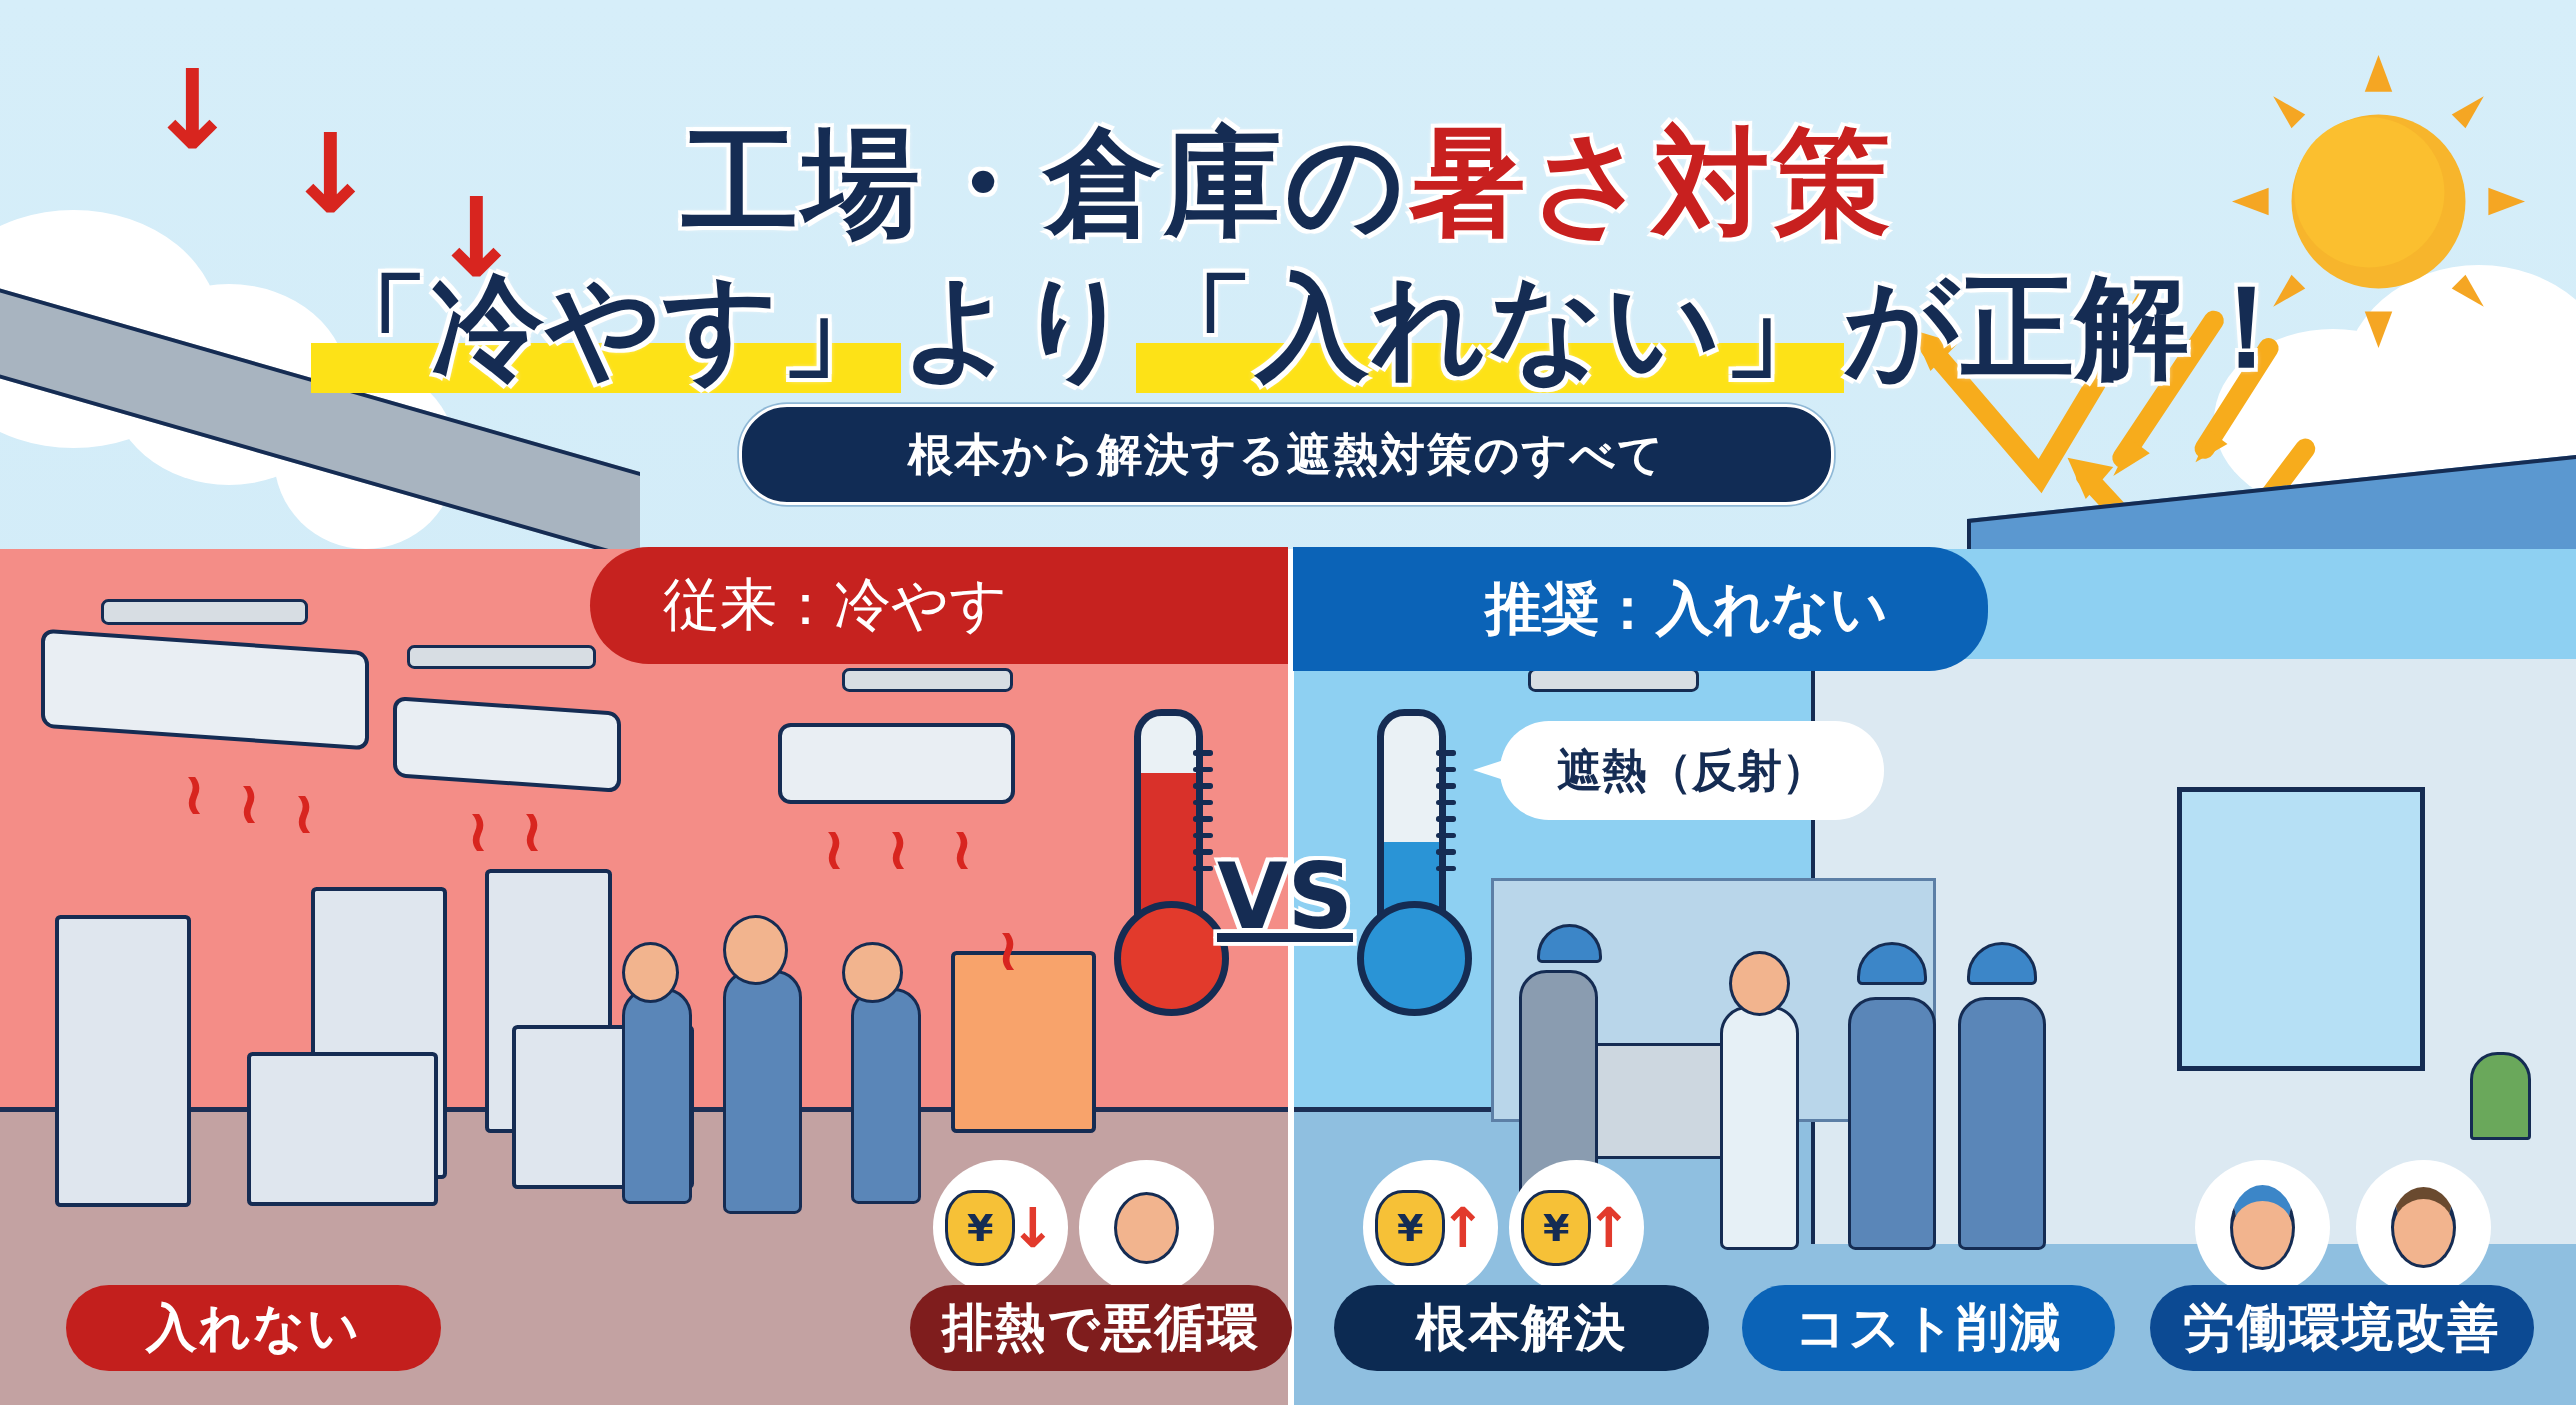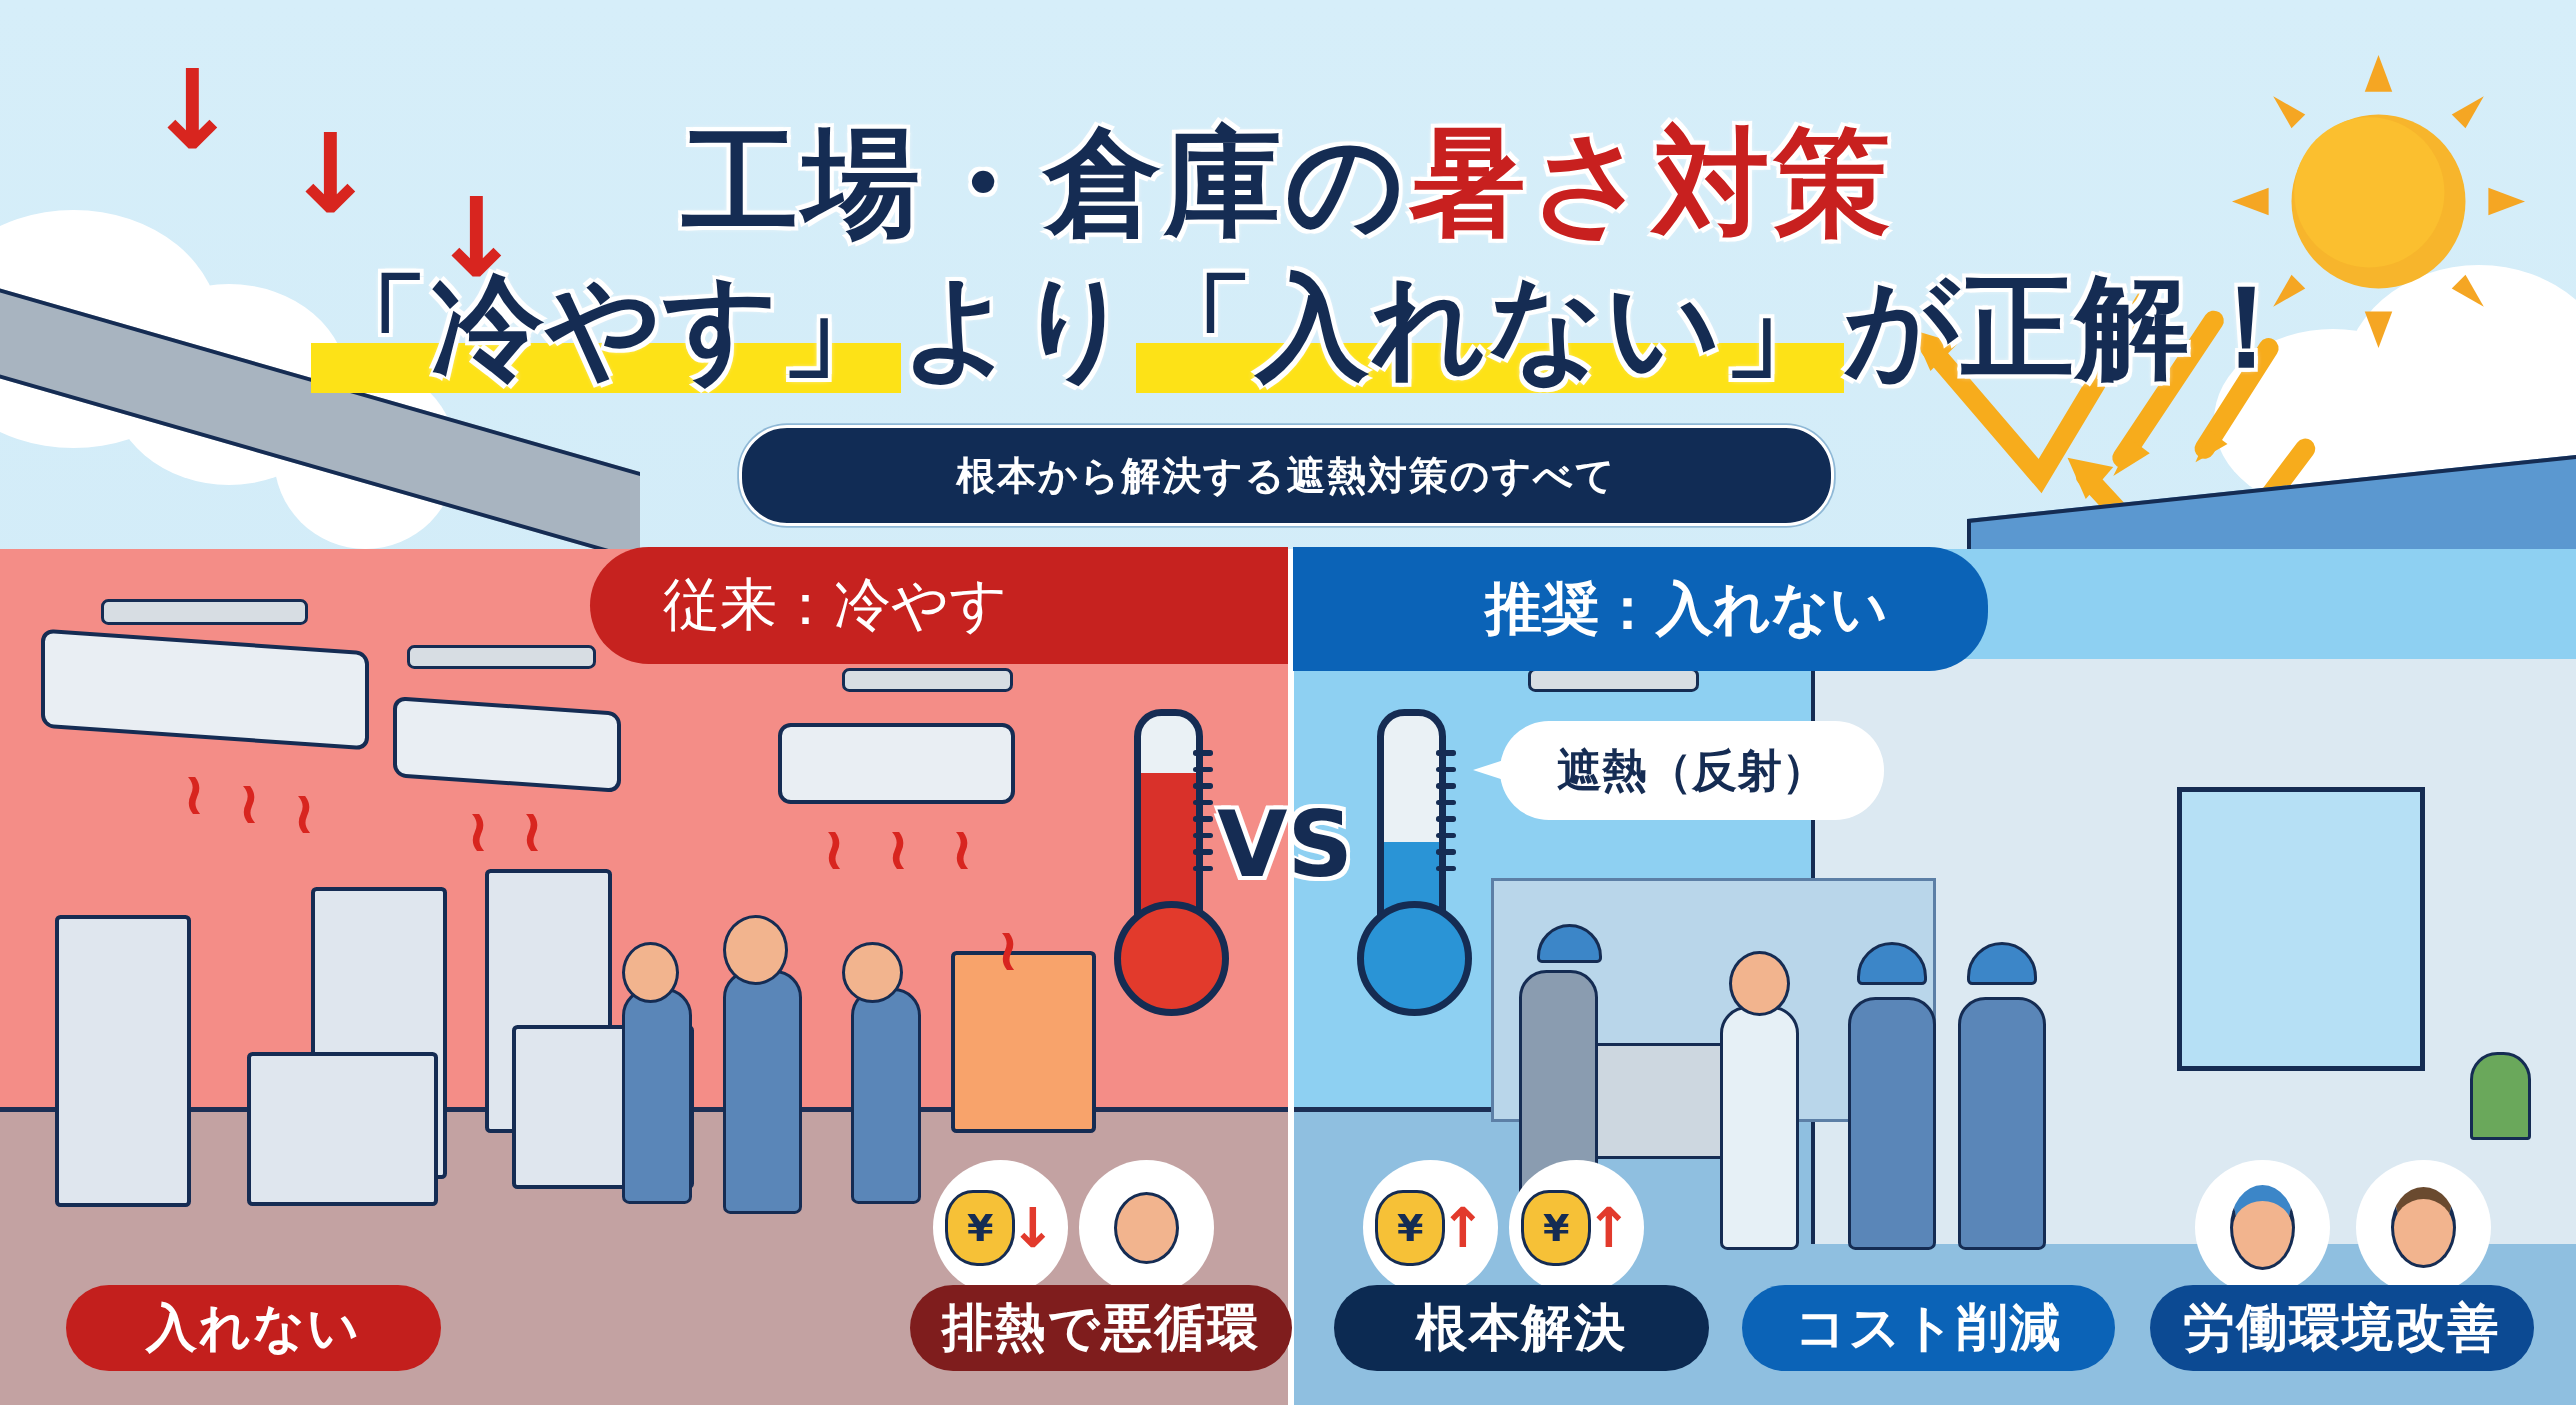--- a/index.html
+++ b/index.html
@@ -14,40 +14,40 @@
   #right-panel{left:1293px;top:549px;width:1283px;height:856px;background:#8ed0f2;}
   #right-floor{left:1293px;top:1107px;width:1283px;height:298px;background:#8fbfe0;border-top:5.5px solid #1c2f55;}
   #divider{left:1288px;top:549px;width:5.5px;height:856px;background:#ffffff;}
   
   .title{left:0;width:2576px;text-align:center;font-weight:bold;color:#152c53;
     text-shadow:0 0 7.3px #fff,0 0 7.3px #fff,3.7px 3.7px 0 #fff,-3.7px -3.7px 0 #fff,3.7px -3.7px 0 #fff,-3.7px 3.7px 0 #fff;}
   #title1{top:105px;font-size:117px;letter-spacing:3.7px;}
   #title1 .red{color:#c8201f;}
   #title2{top:252px;font-size:113px;letter-spacing:1.8px;padding-left:20px;}
   .hl{background:linear-gradient(transparent 62%,#fde217 62%);padding:0 5.5px;}
-  #subtitle{left:739px;top:425px;width:1089px;height:95px;border-radius:48px;background:#112c55;color:#fff;
-    font-size:39px;font-weight:bold;display:flex;align-items:center;justify-content:center;letter-spacing:1.8px;border:3.7px solid #ffffff;box-shadow:0 0 0 1.8px #8fb8d6;}
+  #subtitle{left:739px;top:404px;width:1089px;height:95px;border-radius:48px;background:#112c55;color:#fff;
+    font-size:45px;font-weight:bold;display:flex;align-items:center;justify-content:center;letter-spacing:1.8px;border:3.7px solid #ffffff;box-shadow:0 0 0 1.8px #8fb8d6;}
   
   #band-left{left:590px;top:547px;width:698px;height:117px;background:#c6221f;border-radius:59px 0 0 59px;color:#fff;
     font-size:57px;font-weight:normal;display:flex;align-items:center;padding-left:73px;box-sizing:border-box;}
   #band-right{left:1293px;top:547px;width:695px;height:124px;background:#0b63b7;border-radius:0 59px 59px 0;color:#fff;
     font-size:57px;font-weight:bold;display:flex;align-items:center;padding-left:192px;box-sizing:border-box;}
   
   .pill{height:86px;border-radius:43px;color:#fff;font-weight:bold;font-size:51px;display:flex;align-items:center;justify-content:center;top:1285px;letter-spacing:1.8px;}
   #pill-elec{left:66px;width:375px;background:#c31f1d;}
   #pill-heat{left:910px;width:382px;background:#7f1d1d;}
   #pill-root{left:1334px;width:375px;background:#0c2a52;}
   #pill-cost{left:1742px;width:373px;background:#0b63b7;}
   #pill-labor{left:2150px;width:384px;background:#0c4a93;}
   
   #bubble{left:1500px;top:721px;width:384px;height:99px;background:#fff;border-radius:49px;color:#152c53;font-size:45px;font-weight:bold;
     display:flex;align-items:center;justify-content:center;}
   #bubble:before{content:"";position:absolute;left:-27.4px;top:37px;border-right:37px solid #fff;border-top:12.8px solid transparent;border-bottom:12.8px solid transparent;}
   
-  #vs{left:1217px;top:792px;font-size:91px;font-weight:bold;color:#152c53;text-shadow:3.7px 3.7px 0 #fff,-3.7px -3.7px 0 #fff,3.7px -3.7px 0 #fff,-3.7px 3.7px 0 #fff;}
+  #vs{left:1217px;top:844px;font-size:91px;font-weight:bold;color:#152c53;text-shadow:3.7px 3.7px 0 #fff,-3.7px -3.7px 0 #fff,3.7px -3.7px 0 #fff,-3.7px 3.7px 0 #fff;text-decoration:underline;}
   
   .thermo{width:55px;height:229px;border:7.3px solid #152c53;border-radius:27.4px 27.4px 0 0;background:#eaf1f5;}
   .bulb{width:101px;height:101px;border-radius:50%;border:7.3px solid #152c53;}
   .ticks span{display:block;height:5.5px;background:#152c53;margin-bottom:11px;border-radius:2.7px;}
   
   .circ{width:135px;height:135px;border-radius:50%;background:#fff;display:flex;align-items:center;justify-content:center;font-size:55px;top:1160px;}
   .bag{width:64px;height:70px;background:#f6c137;border:3.7px solid #152c53;border-radius:40% 40% 46% 46%;color:#152c53;font-weight:bold;font-size:38px;display:flex;align-items:center;justify-content:center;position:relative;}
   .arrow-d{color:#e23a2c;font-size:55px;font-weight:bold;margin-left:-5.5px;}
   .arrow-u{color:#e23a2c;font-size:55px;font-weight:bold;margin-left:-5.5px;}
   

